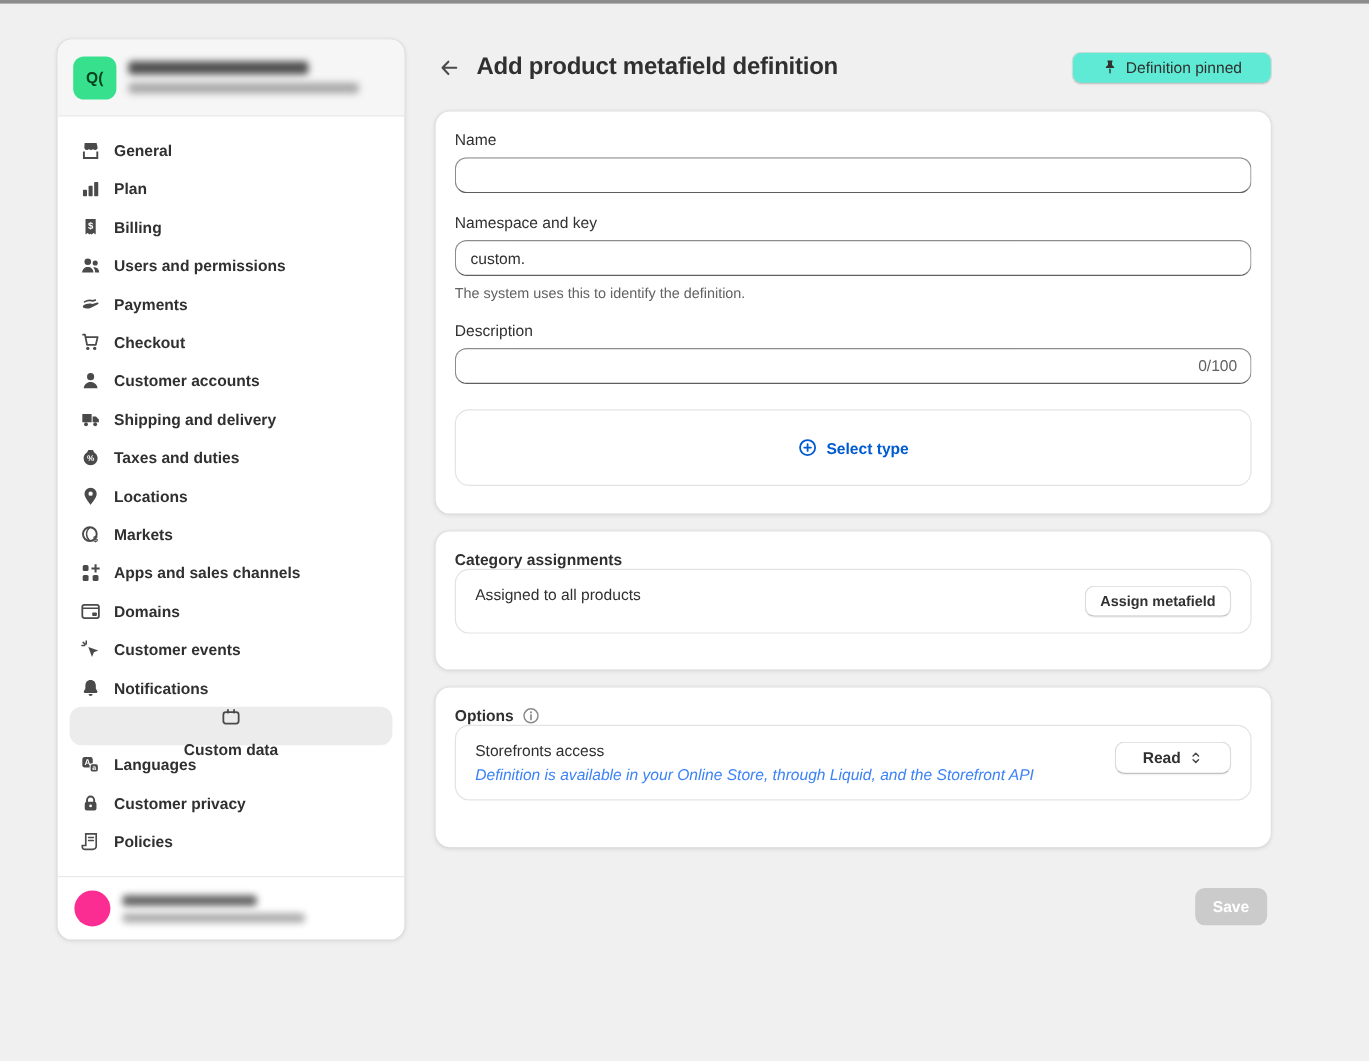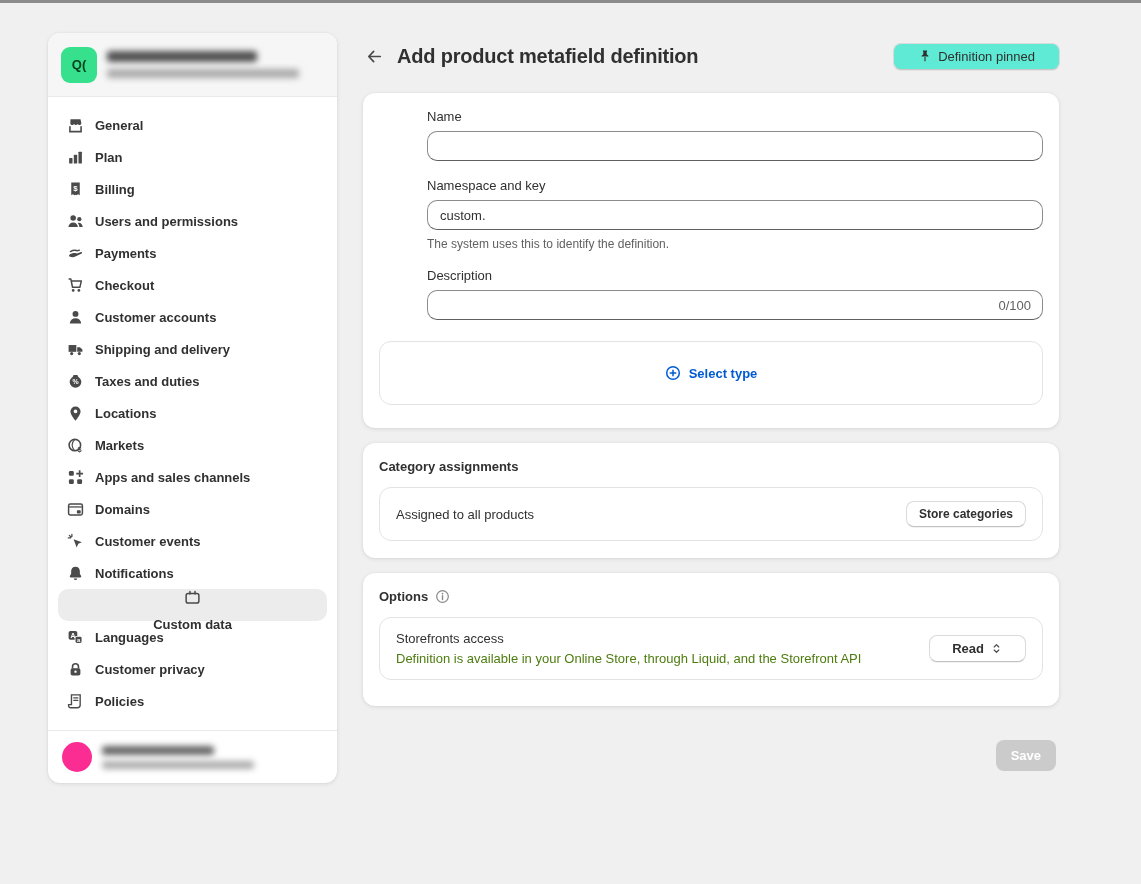--- a/index.html
+++ b/index.html
@@ -35,39 +35,39 @@
               padding:5px 24px;font-size:13px;font-weight:400;color:#303030;box-shadow:0 1px 0 rgba(0,0,0,.05);cursor:pointer;font-family:inherit;}
   .pinned-btn .icon{width:14px;height:14px;color:#303030;}
 
   
   .card{position:absolute;left:363px;width:696px;background:#fff;border-radius:12px;box-shadow:0 1px 4px rgba(0,0,0,.10),0 0 2px rgba(0,0,0,.05);
         padding:16px;box-sizing:border-box;}
   .card1{top:93px;height:335px;}
   .card2{top:443px;height:115px;}
   .card3{top:573px;height:133px;}
 
-  .field{margin-bottom:17px;margin-left:48px;}
+  .field{margin-bottom:17px;}
   .field-label{font-size:13px;color:#303030;margin-bottom:7px;display:block;}
   .text-input{width:100%;height:30px;border:1px solid #8c8c8c;border-bottom-color:#5f5f5f;border-radius:10px;padding:0 12px;box-sizing:border-box;
               font-size:13px;color:#303030;font-family:inherit;background:#fff;outline:none;}
   .helper{font-size:12px;color:#616161;margin-top:7px;}
   .desc-wrap{position:relative;}
   .char-counter{position:absolute;right:12px;top:50%;transform:translateY(-50%);font-size:13px;color:#616161;}
   .select-type-box{border:1px solid #e3e3e3;border-radius:12px;height:62px;display:flex;align-items:center;justify-content:center;gap:8px;
                    color:#005bd3;font-size:13px;font-weight:600;cursor:pointer;margin-top:21px;}
   .select-type-box .icon{width:16px;height:16px;color:#005bd3;}
 
   .card-title{font-size:13px;font-weight:700;color:#303030;display:flex;align-items:center;}
-  .inner-box{border:1px solid #e3e3e3;border-radius:12px;margin-top:13px;padding:13px 16px;display:flex;align-items:center;justify-content:space-between;box-sizing:border-box;}
+  .inner-box{border:1px solid #e3e3e3;border-radius:12px;margin-top:0;padding:13px 16px;display:flex;align-items:flex-start;justify-content:space-between;box-sizing:border-box;}
   .status-text{font-size:13px;color:#303030;}
   .secondary-btn{background:#fff;border:1px solid #dadada;border-bottom-color:#c2c2c2;border-radius:8px;padding:5px 12px;font-size:12px;font-weight:600;
                  color:#303030;box-shadow:0 1px 0 rgba(0,0,0,.05);cursor:pointer;display:flex;align-items:center;gap:6px;font-family:inherit;white-space:nowrap;}
   .secondary-btn .icon{width:13px;height:13px;color:#4a4a4a;}
   .row-title{font-size:13px;color:#303030;margin-bottom:5px;}
-  .row-desc{font-size:13px;color:#4d7c0f;}
+  .row-desc{font-size:13px;color:#3b82f6;font-style:italic;}
   .info-icon-wrap{width:15px;height:15px;color:#8a8a8a;margin-left:7px;cursor:pointer;}
   .read-btn{font-size:13px;padding:5px 22px;}
 
   .save-btn{position:absolute;top:740px;right:85px;color:#fff;border:none;border-radius:8px;padding:8px 15px;font-size:13px;font-weight:700;
             cursor:default;font-family:inherit;}
 </style>
 </head>
 <body>
 
 <div id="app">
@@ -323,21 +323,21 @@
         </span>
       <span>Select type</span>
     </div>
   </div>
 
   <div class="card card2">
     <div class="card-title">Category assignments</div>
     <div class="inner-box">
       <span class="status-text">Assigned to all products</span>
       <button class="secondary-btn">
-        <span>Store categories</span>
+        <span>Assign metafield</span>
       </button>
     </div>
   </div>
 
   <div class="card card3">
     <div class="card-title">
       <span>Options</span>
       <span class="icon info-icon-wrap">
           <svg viewBox="0 0 16 16" fill="currentColor" xmlns="http://www.w3.org/2000/svg">
             <circle cx="8" cy="8" r="6.2" fill="none" stroke="currentColor" stroke-width="1.3"></circle>

